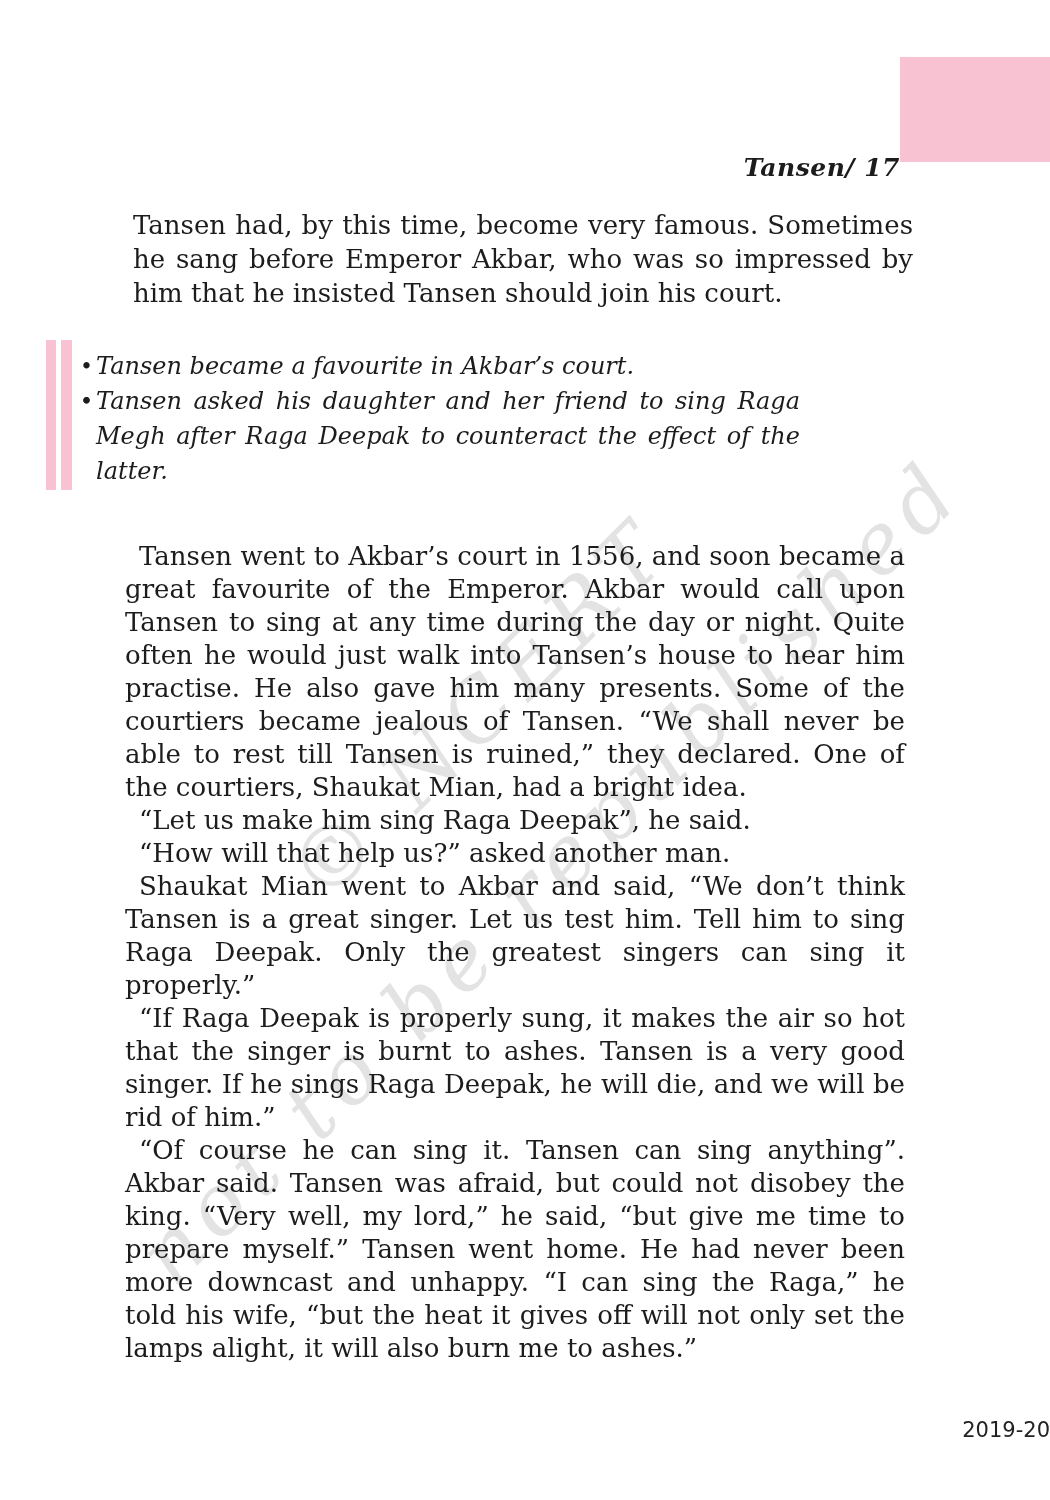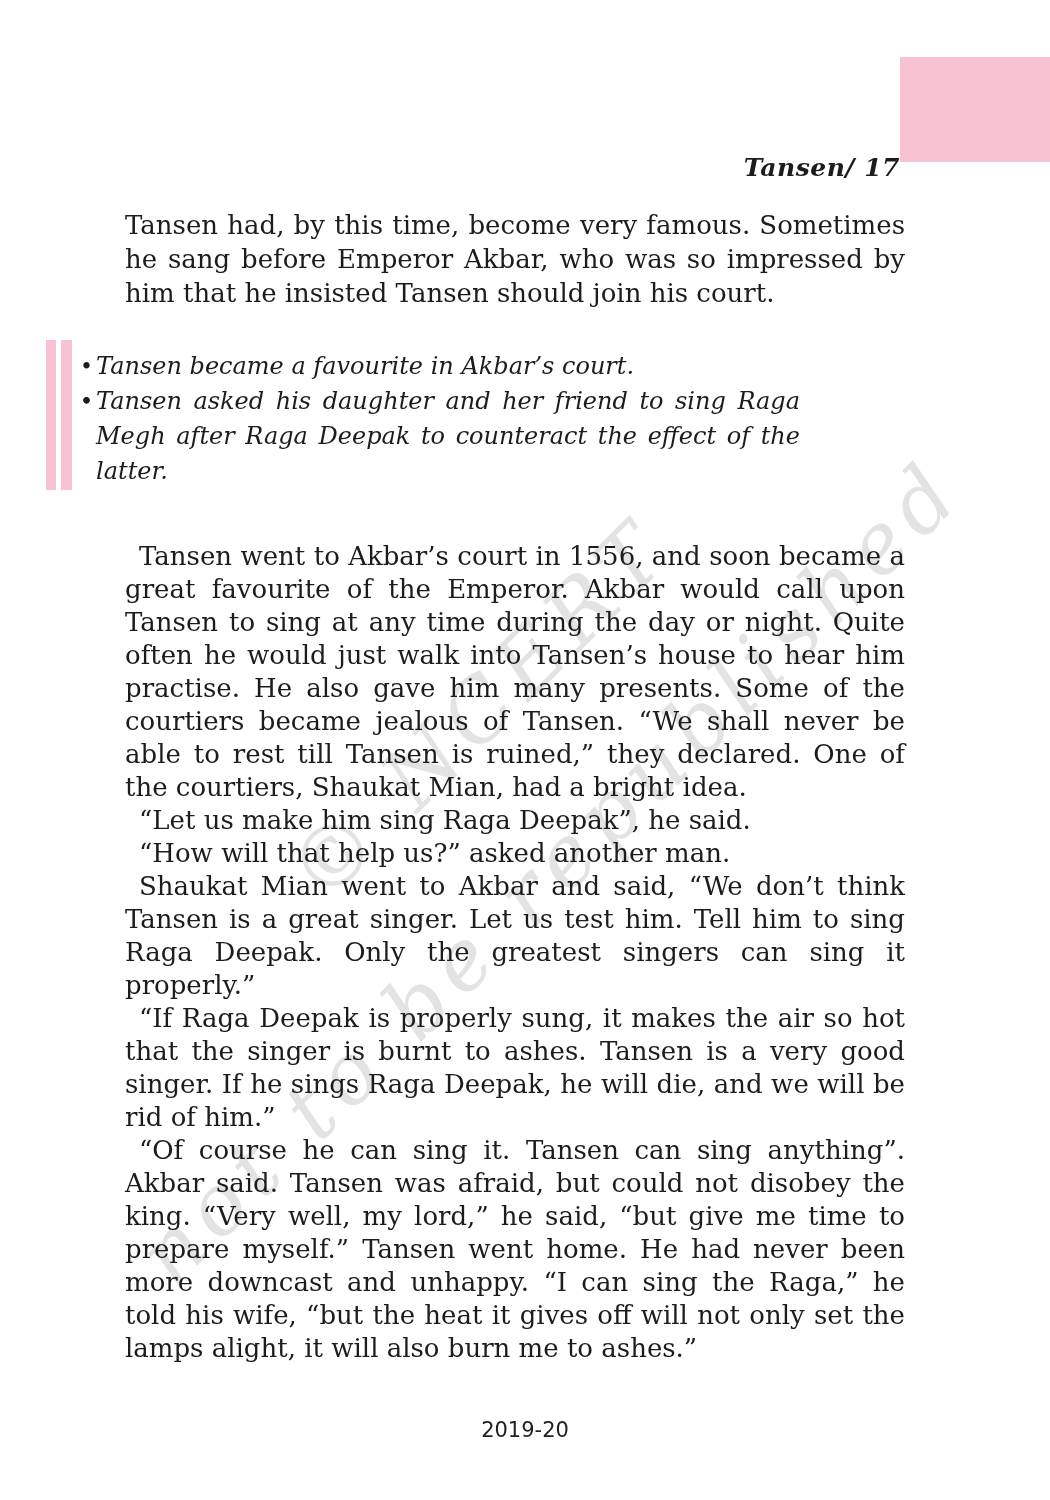--- a/index.html
+++ b/index.html
@@ -29,21 +29,21 @@
     font-style: italic;
     font-size: 25px;
     letter-spacing: 0.5px;
     z-index: 2;
     font-weight: bold;
   }
 
   
   .intro {
     position: absolute;
-    left: 125px; top: 208px;
+    left: 133px; top: 208px;
     width: 780px;
     margin: 0;
     font-size: 26px;
     line-height: 34px;
     text-align: justify;
     z-index: 2;
   }
 
   
   .bar { position: absolute; background: #f9c2d3; z-index: 1; }
@@ -100,21 +100,21 @@
     user-select: none;
   }
   .wm1 { left: 480px; top: 710px; }
   .wm2 { left: 550px; top: 872px; }
 
   
   .footer {
     position: absolute;
     left: 0; top: 1418px;
     width: 100%;
-    text-align: center;
+    text-align: right;
     font-family: "DejaVu Sans", sans-serif;
     font-size: 21px;
     color: #222222;
     z-index: 2;
   }
 </style>
 </head>
 <body>
 
 <div class="page">

